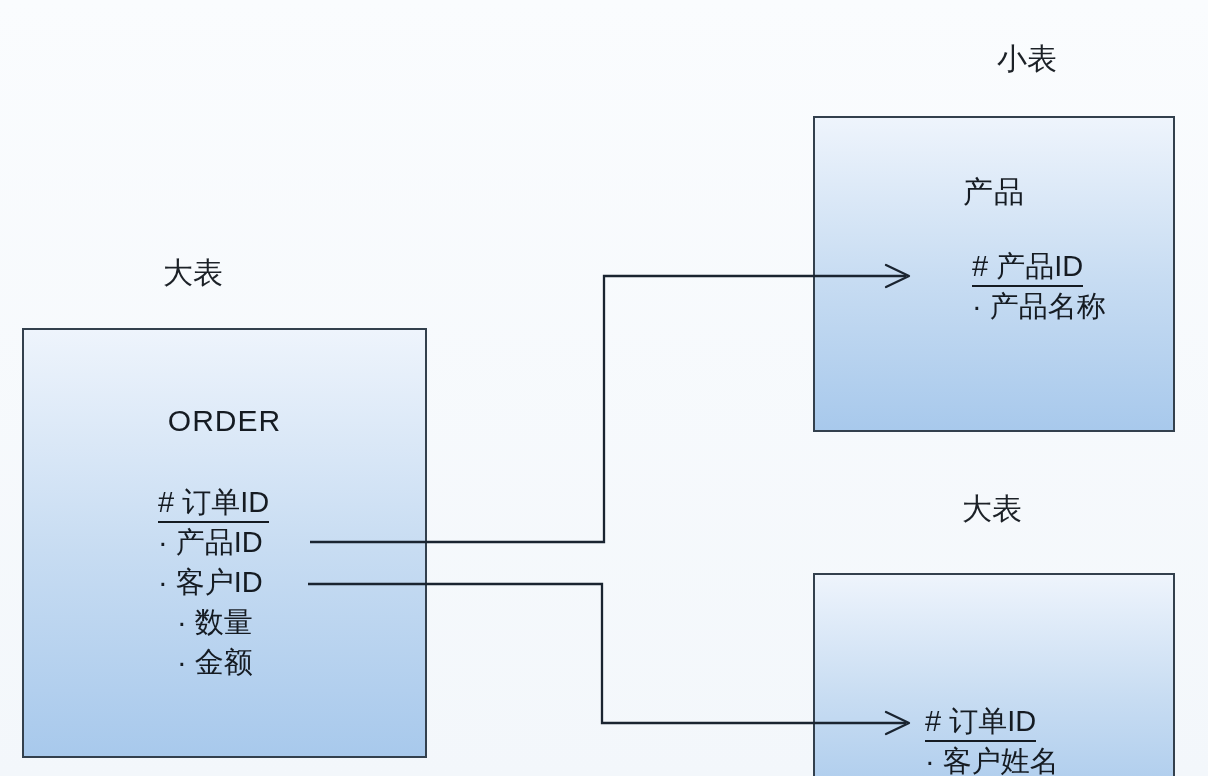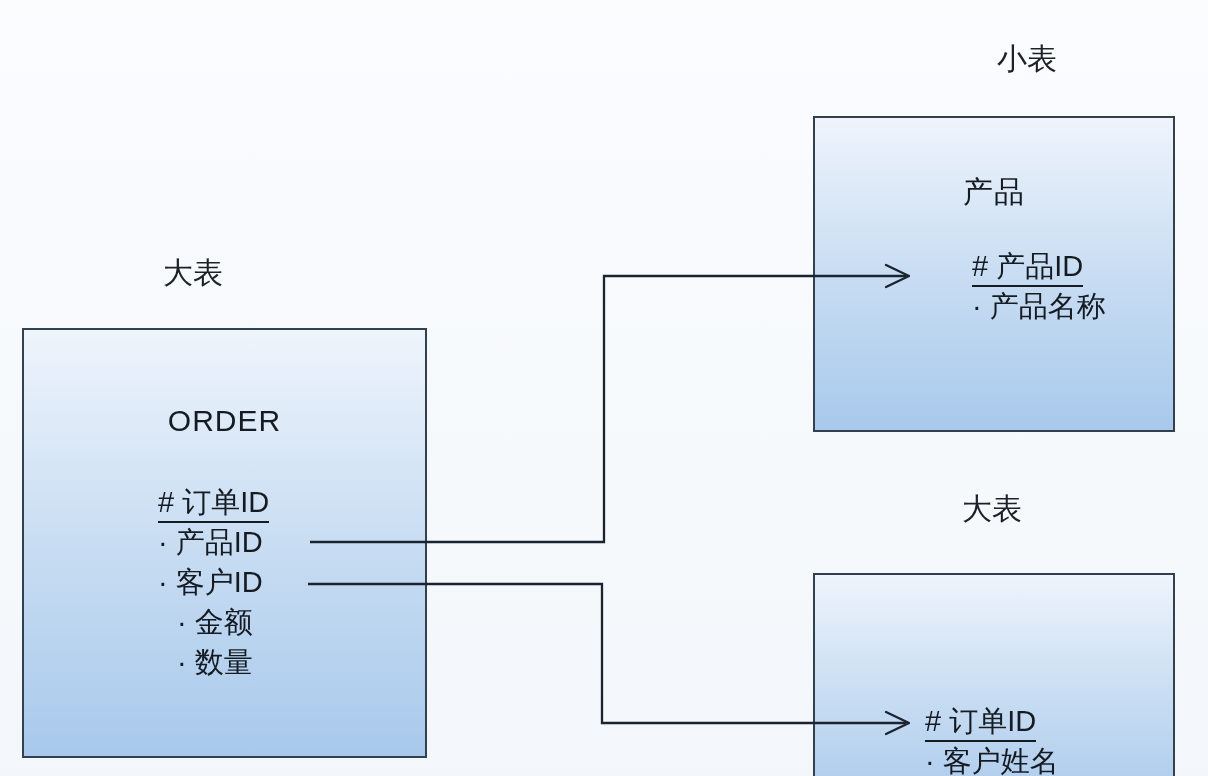--- a/index.html
+++ b/index.html
@@ -72,22 +72,22 @@
   <div class="box-label" style="left:128px; top:256px;">大表</div>
   <div class="box-label" style="left:927px; top:42px;text-align:right;">小表</div>
   <div class="box-label" style="left:927px; top:492px;">大表</div>
 
   <div class="table-box" style="left:22px; top:328px; width:401px; height:426px;">
     <div class="tbl-title" style="top:74px;">ORDER</div>
     <div class="fields" style="left:134px; top:152px;">
       <div class="field key"><span class="u"># 订单ID</span></div>
       <div class="field">· 产品ID</div>
       <div class="field">· 客户ID</div>
+      <div class="field indent">· 数量</div>
       <div class="field indent">· 金额</div>
-      <div class="field indent">· 数量</div>
     </div>
   </div>
 
   <div class="table-box" style="left:813px; top:116px; width:358px; height:312px;">
     <div class="tbl-title" style="top:57px;">产品</div>
     <div class="fields" style="left:110px; top:128px;margin-left:47px;">
       <div class="field key"><span class="u"># 产品ID</span></div>
       <div class="field">· 产品名称</div>
     </div>
   </div>

